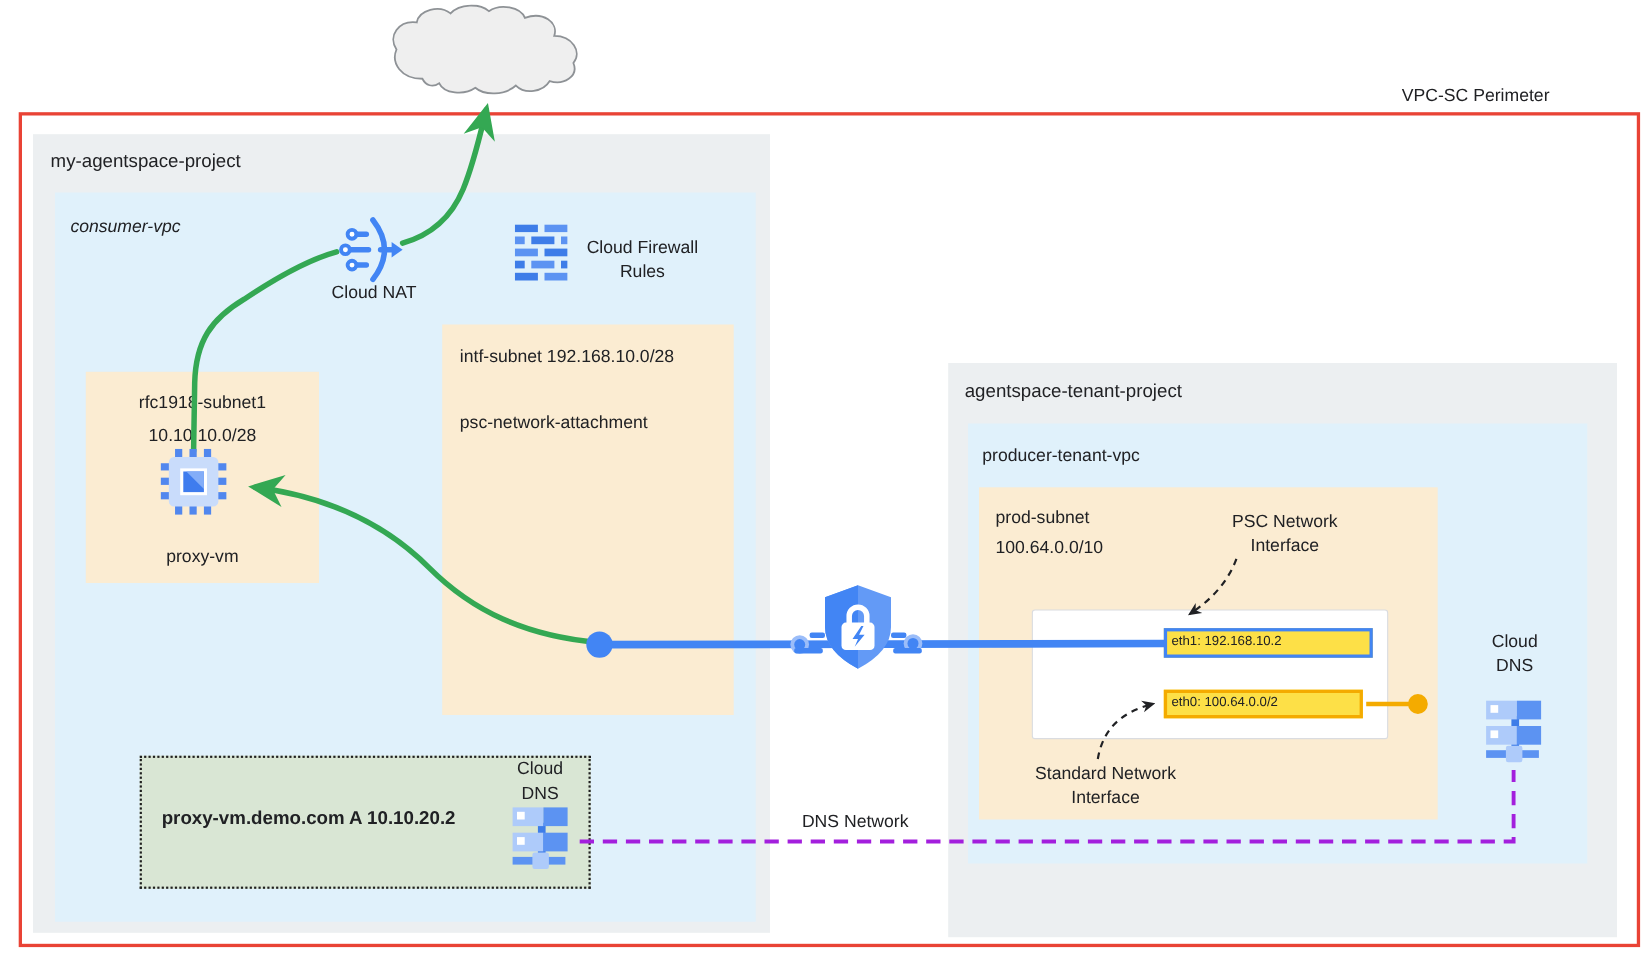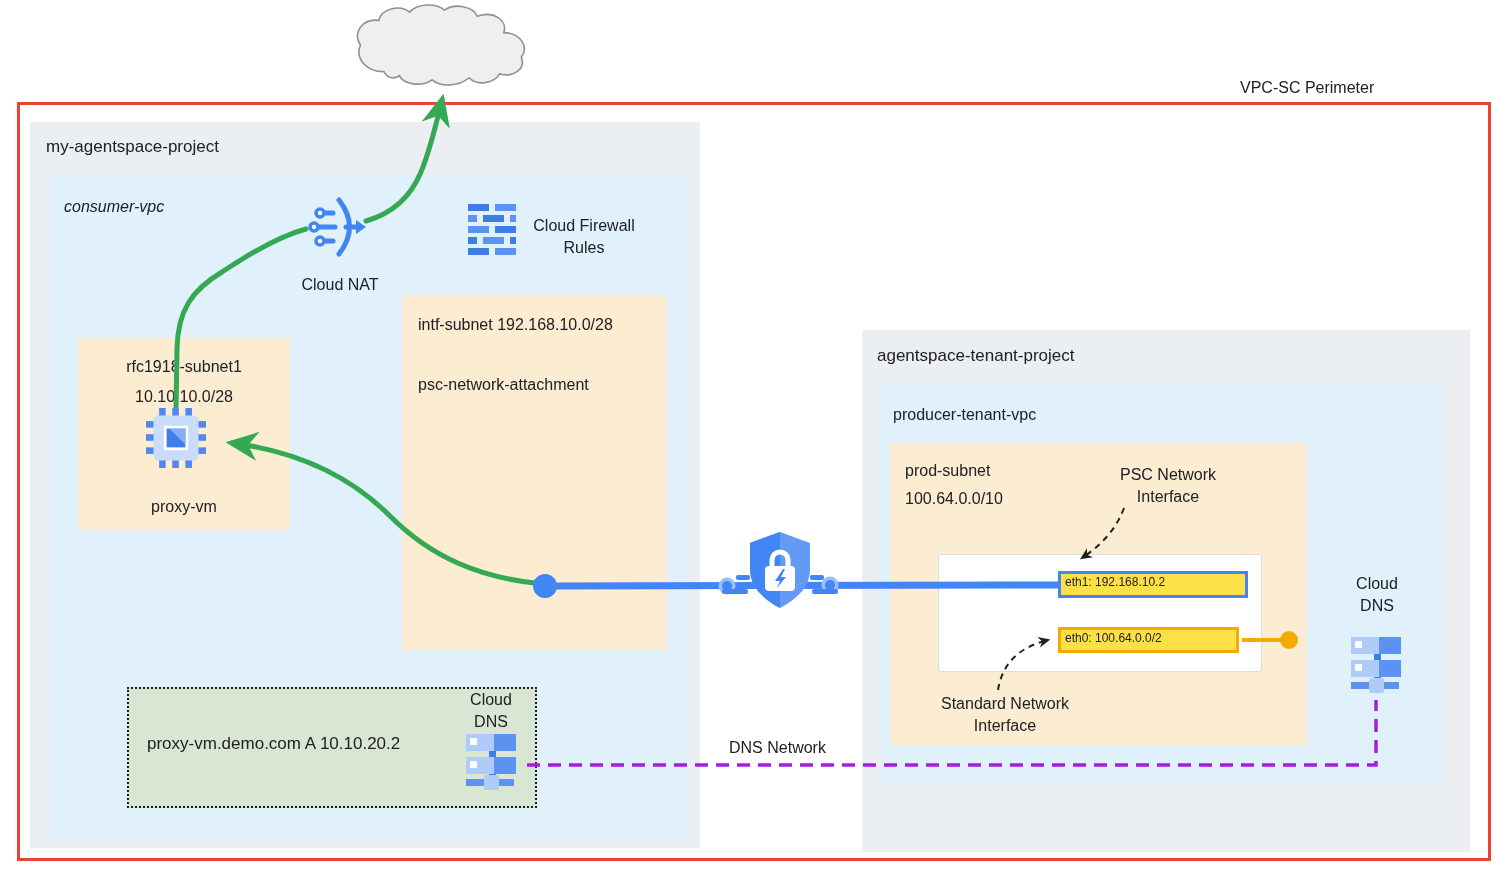--- a/index.html
+++ b/index.html
@@ -8,21 +8,21 @@
   .box{position:absolute;box-sizing:border-box;}
   .bg-gray{background:#ECEFF1;}
   .bg-blue{background:#E0F1FB;}
   .bg-orange{background:#FBECD2;}
   .bg-green{background:#D9E6D4;border:2px dotted #1f1f1f;}
   .bg-white{background:#fff;border:1px solid #DADCE0;border-radius:3px;}
   .perimeter{border:3px solid #E94335;}
   .dashedbox{border:2px dashed #202124;background:transparent;text-align:center;font-size:16px;line-height:25px;}
   .lbl{position:absolute;white-space:pre-line;font-size:16px;line-height:1.35;z-index:4;}
   .lbl.center{text-align:center;}
-  .lbl.right{text-align:left;}
+  .lbl.right{text-align:center;}
   .title{font-size:17px;}
   .ethbox{position:absolute;box-sizing:border-box;background:#fde047;font-size:12px;
           padding:1px 4px;white-space:nowrap;z-index:4;}
   .eth-blue{border:3px solid #4285F4;}
   .eth-yellow{border:3px solid #F4AB00;}
   svg.icon{position:absolute;z-index:6;}
   svg.overlay{position:absolute;left:0;top:0;z-index:5;pointer-events:none;}
 </style>
 </head>
 <body>
@@ -171,29 +171,29 @@
     <path d="M 66 39 v -7 a 8 8 0 0 1 16 0 v 7" fill="none" stroke="#fff" stroke-width="5"></path>
     <rect x="59" y="38" width="30" height="25" rx="4" fill="#fff"></rect>
     <path d="M 77 41 L 69 53 L 74 53 L 71 60 L 80 49 L 75 49 L 79 41 Z" fill="#4285F4"></path>
   </svg>
 
   <div class="lbl right" style="left:1240px;top:77px;width:203px;">VPC-SC Perimeter</div>
   <div class="lbl center" style="left:382px;top:32px;width:130px;font-size:18px;">Internet</div>
 
   <div class="lbl title" style="left:46px;top:136px;">my-agentspace-project</div>
   <div class="lbl" style="left:64px;top:196px;font-style:italic;">consumer-vpc</div>
-  <div class="lbl center" style="left:286px;top:274px;width:108px;">Cloud NAT</div>
+  <div class="lbl center" style="left:286px;top:256px;width:108px;">Cloud NAT</div>
   <div class="lbl center" style="left:524px;top:215px;width:120px;">Cloud Firewall
 Rules</div>
   <div class="lbl" style="left:418px;top:314px;">intf-subnet 192.168.10.0/28</div>
   <div class="lbl" style="left:418px;top:374px;">psc-network-attachment</div>
   <div class="lbl center" style="left:78px;top:356px;width:212px;">rfc1918-subnet1</div>
   <div class="lbl center" style="left:78px;top:386px;width:212px;">10.10.10.0/28</div>
   <div class="lbl center" style="left:78px;top:496px;width:212px;">proxy-vm</div>
-  <div class="lbl" style="left:147px;top:733px;font-size:17px;">proxy-vm.demo.com  A 10.10.20.2</div>
+  <div class="lbl" style="left:147px;top:733px;font-size:17px;font-weight:bold;">proxy-vm.demo.com  A 10.10.20.2</div>
   <div class="lbl center" style="left:461px;top:689px;width:60px;">Cloud
 DNS</div>
 
   <div class="lbl" style="left:729px;top:737px;">DNS Network</div>
 
   <div class="lbl title" style="left:877px;top:345px;text-align:center;">agentspace-tenant-project</div>
   <div class="lbl" style="left:893px;top:404px;">producer-tenant-vpc</div>
   <div class="lbl" style="left:905px;top:460px;">prod-subnet</div>
   <div class="lbl" style="left:905px;top:488px;text-align:right;">100.64.0.0/10</div>
   <div class="lbl center" style="left:1108px;top:464px;width:120px;">PSC Network

